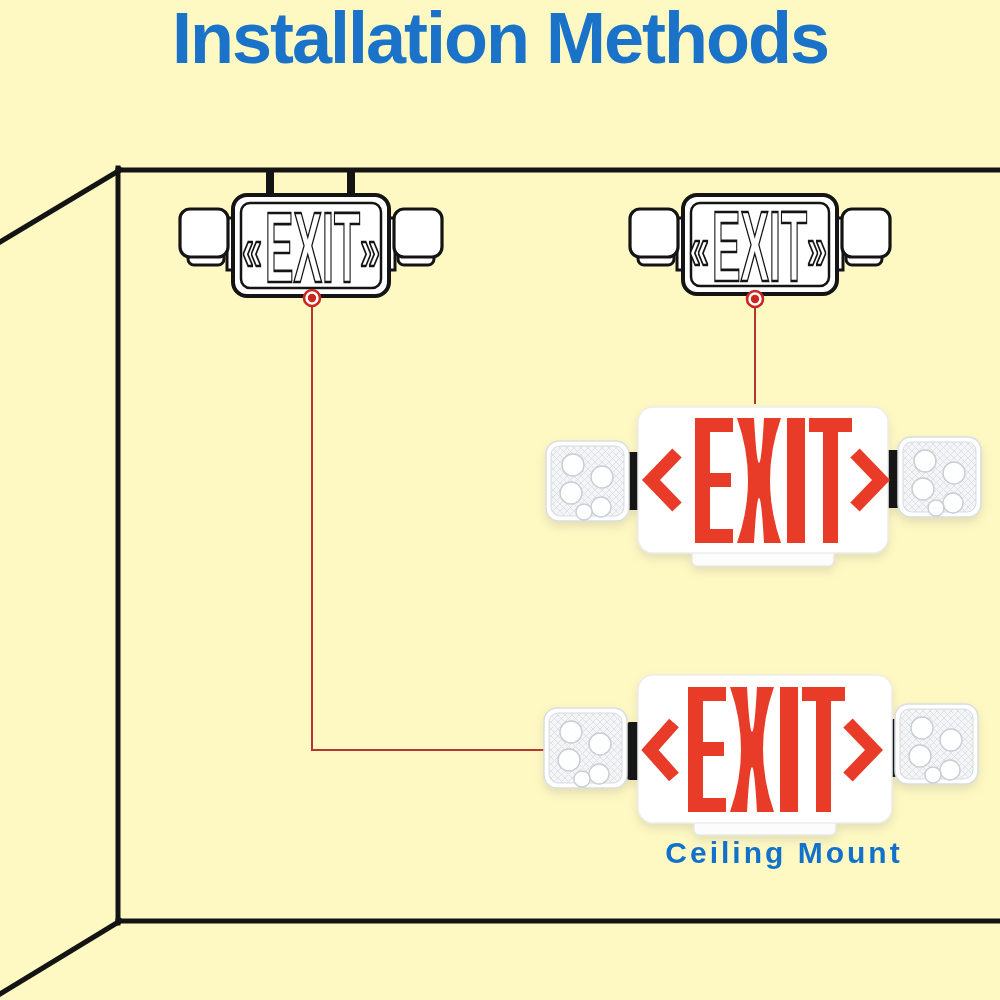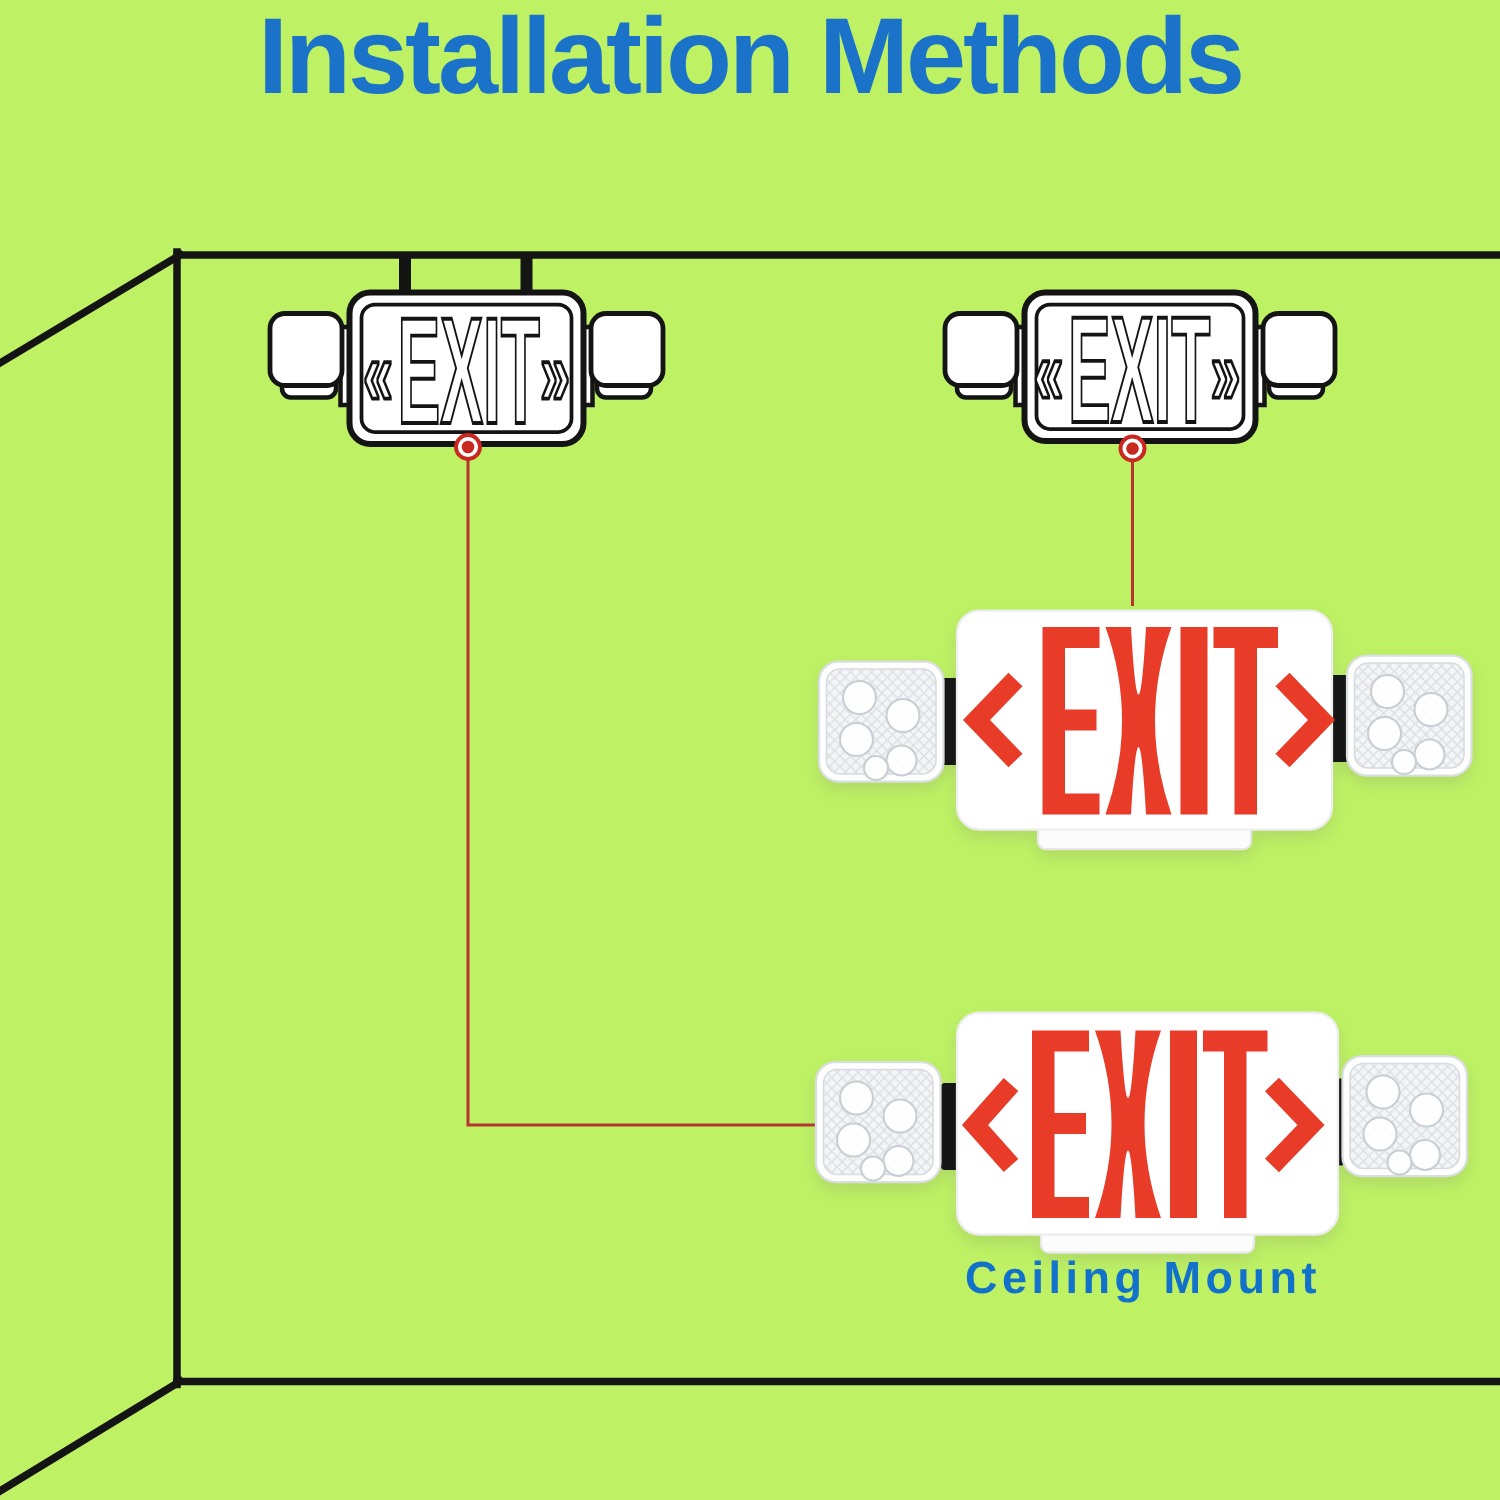--- a/index.html
+++ b/index.html
@@ -1,24 +1,24 @@
 <!DOCTYPE html>
 <html style="--title_blue: #1a73c9; --label_blue: #1272cb; --exit_red: #e83b28; --connector_red: #b63531; --dot_red: #c8281f; --line_black: #141414;"><head>
 <meta charset="utf-8">
 <style>
   html,body{margin:0;padding:0;background:#ffffff;overflow:hidden;}
-  .stage{position:relative;width:1000px;height:1000px;background:#bef264;
+  .stage{position:relative;width:1000px;height:1000px;background:#fef9c3;
          font-family:"Liberation Sans",sans-serif;}
   .title{position:absolute;top:2px;left:0;width:1000px;text-align:center;
          font-size:72px;font-weight:bold;letter-spacing:-2px;line-height:1.0;
          color:var(--title_blue,#1a73c9);white-space:nowrap;}
   .mount-label{position:absolute;font-size:30px;font-weight:bold;letter-spacing:3px;
          color:var(--label_blue,#1272cb);transform:translateX(-50%);white-space:nowrap;}
   #label-wall{left:767px;top:580px;}
-  #label-ceiling{left:762px;top:836px;}
+  #label-ceiling{left:784px;top:836px;}
   svg.scene{position:absolute;left:0;top:0;}
   .ln{stroke:var(--line_black,#0d0d0d);stroke-width:5;fill:none;stroke-linecap:square;}
   .osr{fill:#ffffff;stroke:var(--line_black,#141414);}
   .bar{fill:var(--line_black,#141414);}
   .otext{fill:#ffffff;stroke:var(--line_black,#141414);stroke-width:2.6;
          font-weight:bold;font-family:"Liberation Sans",sans-serif;}
   .conn{stroke:var(--connector_red,#b63531);stroke-width:2;fill:none;}
   .dot-o{fill:#ffffff;stroke:var(--dot_red,#c8281f);stroke-width:2.6;}
   .dot-i{fill:var(--dot_red,#c8281f);}
   .red{fill:var(--exit_red,#e83b28);}

